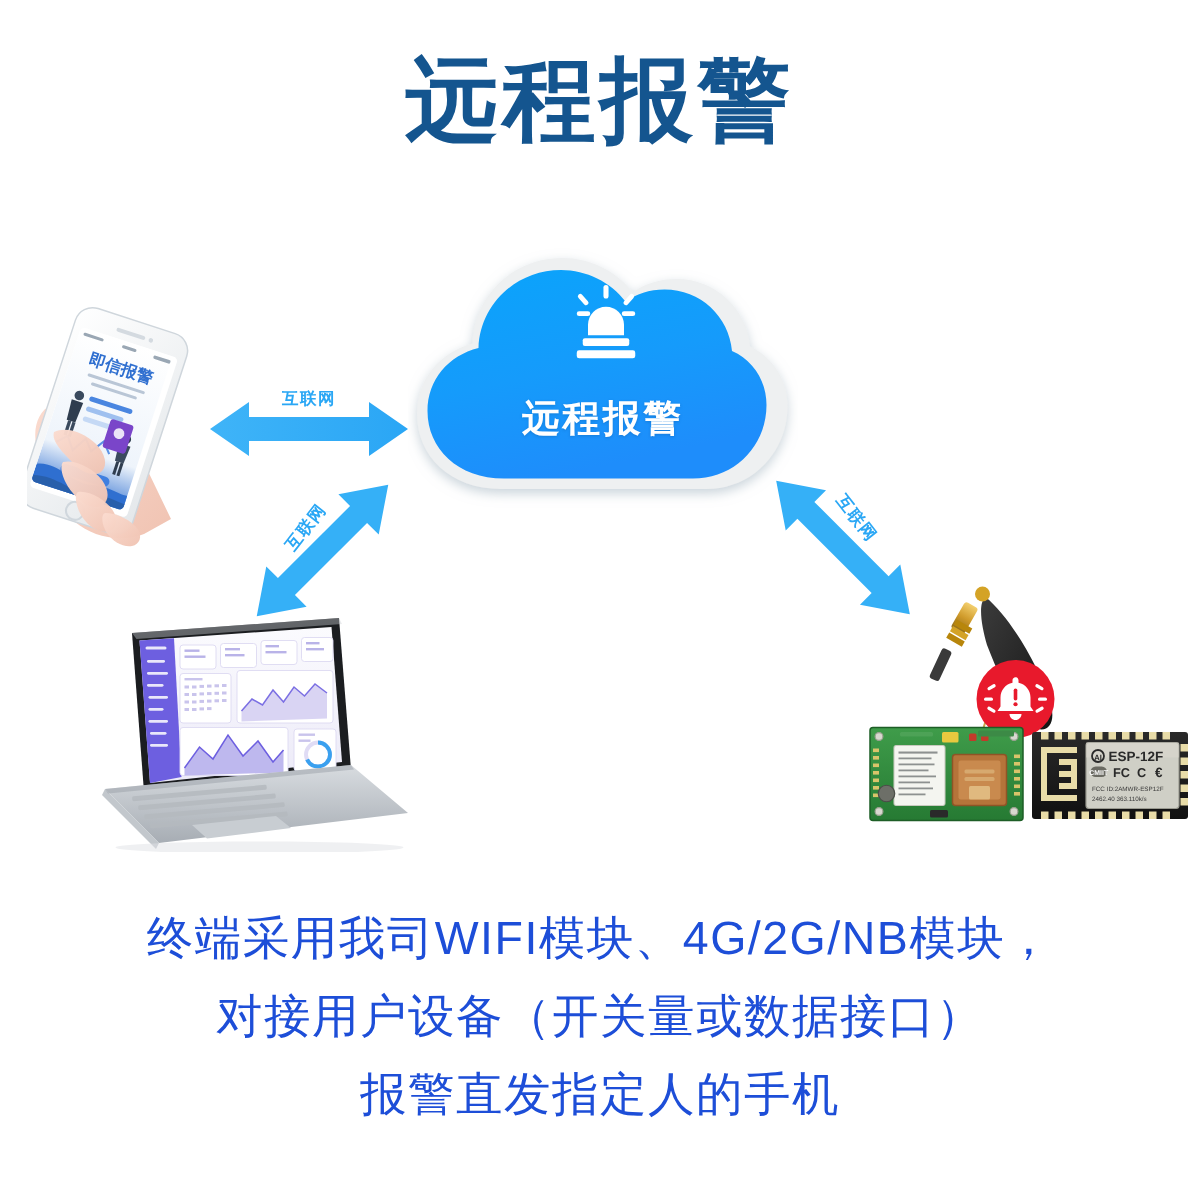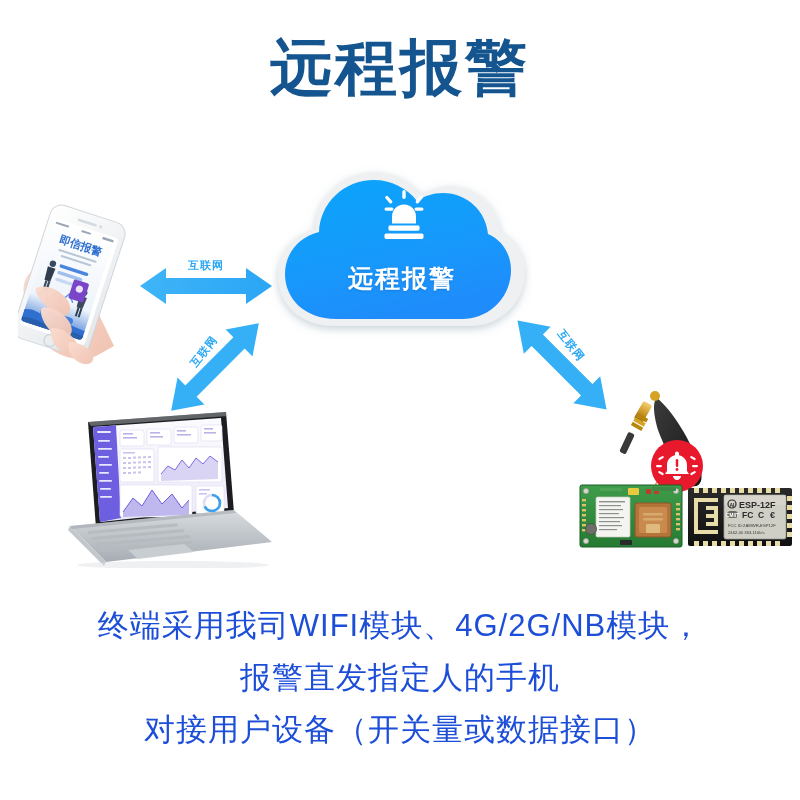--- a/index.html
+++ b/index.html
@@ -520,17 +520,17 @@
           <text x="82" y="30" font-size="9" font-weight="bold">€</text>
           <text x="40" y="39" font-size="4.2" fill="#3a3a3a">FCC ID:2AMWR-ESP12F</text>
           <text x="40" y="46" font-size="4.2" fill="#3a3a3a">2462.40 363.110k/s</text>
         </g>
       </g>
     </svg>
   </div>
 
   <div class="caption">
     <div>终端采用我司WIFI模块、4G/2G/NB模块，</div>
+    <div>对接用户设备（开关量或数据接口）</div>
     <div>报警直发指定人的手机</div>
-    <div>对接用户设备（开关量或数据接口）</div>
   </div>
 
 </div>
 
 </body></html>

